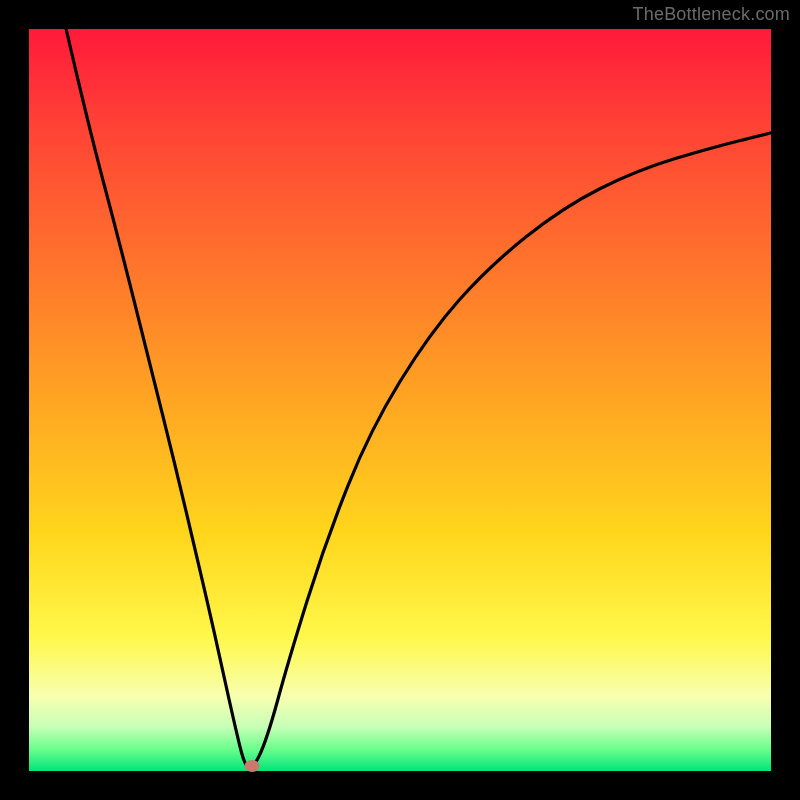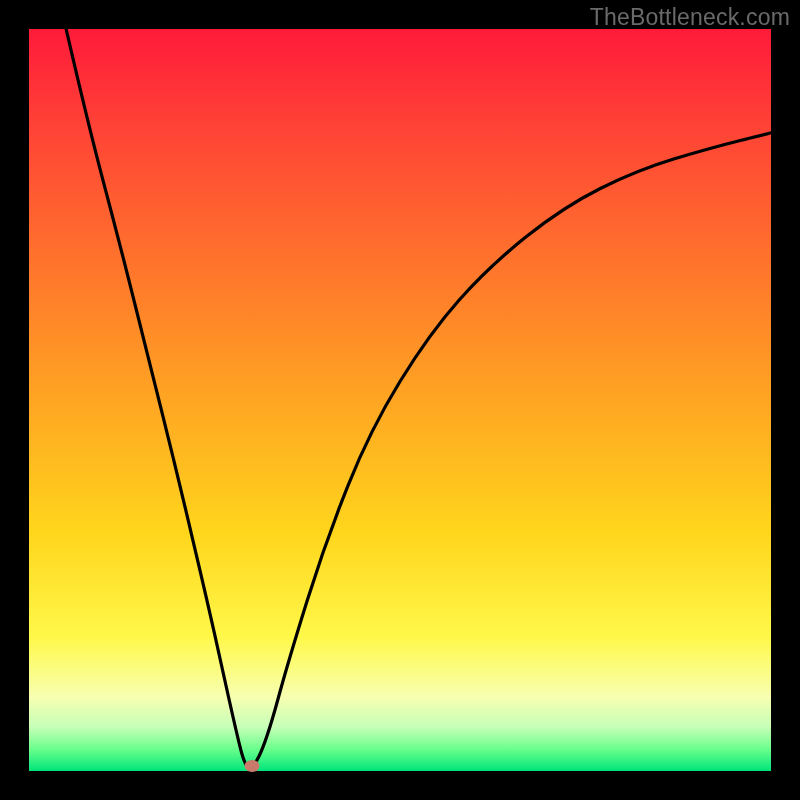--- a/index.html
+++ b/index.html
@@ -43,21 +43,21 @@
     left: 0;
     top: 0;
     width: 742px;
     height: 742px;
   }
   .watermark {
     position: absolute;
     top: 4px;
     right: 10px;
     color: #6a6a6a;
-    font-size: 23px;
+    font-size: 18px;
     font-weight: 500;
     letter-spacing: 0.2px;
     user-select: none;
   }
   .marker {
     position: absolute;
     width: 15px;
     height: 12px;
     border-radius: 50%;
     background: #c97a6a;

